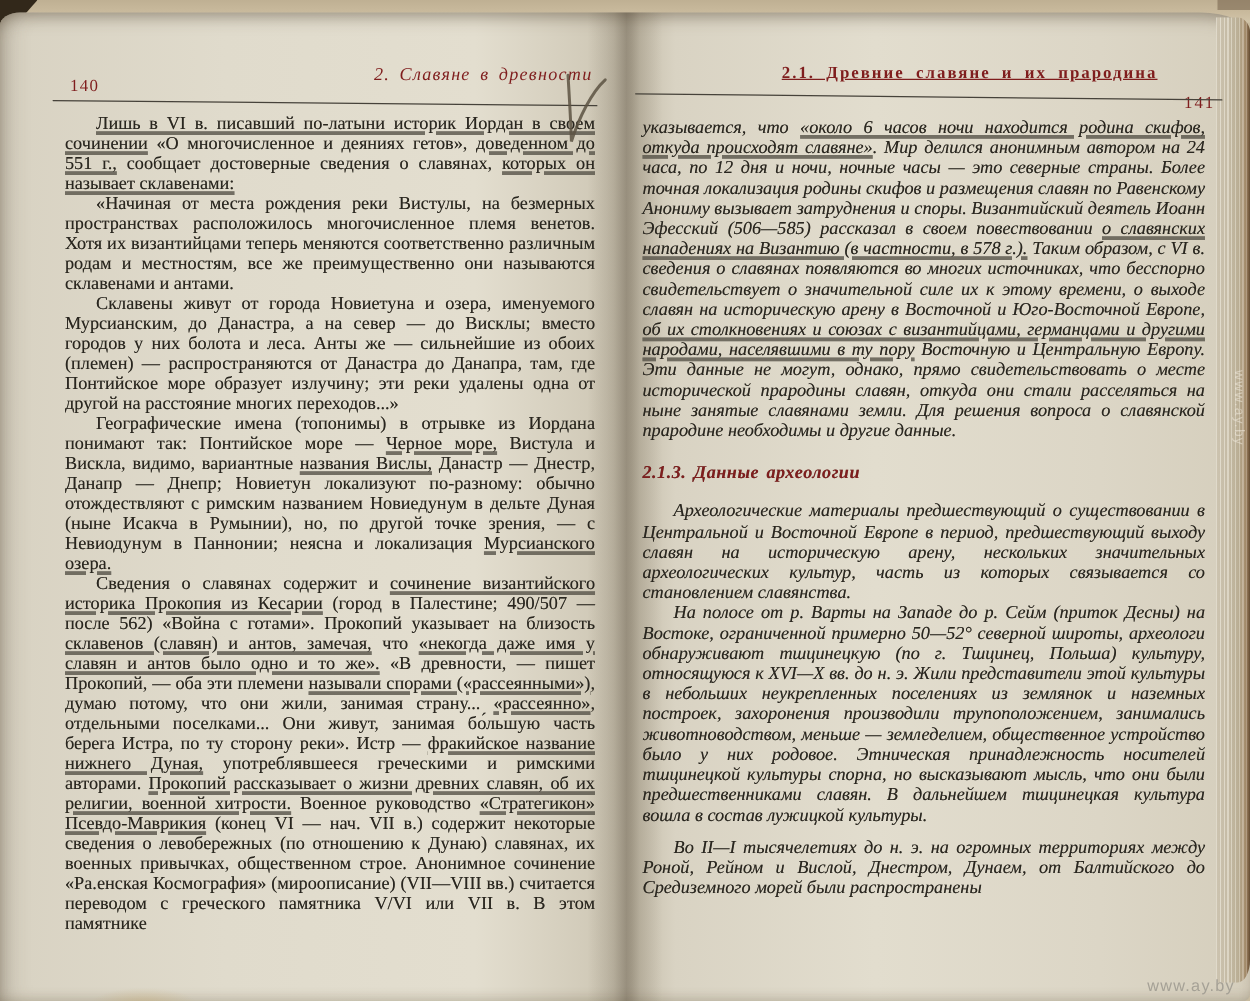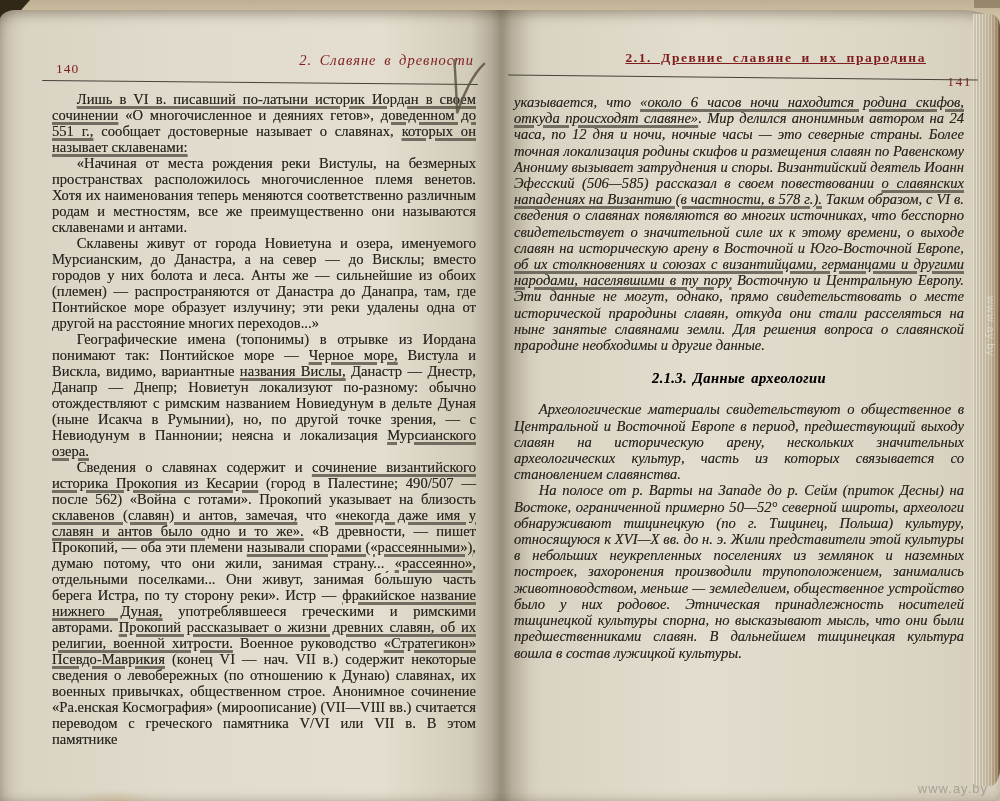--- a/index.html
+++ b/index.html
@@ -42,22 +42,22 @@
   .rule-left{left:42px;top:82px;width:436px;transform:rotate(.55deg);}
   .rule-right{left:508px;top:77px;width:470px;transform:rotate(.6deg);}
   
   .pagetext{position:absolute;color:#29261f;font-size:14.6px;
     text-shadow:0 0 .5px rgba(44,40,33,.55);}
   .text-left{left:52px;top:91px;width:424px;line-height:16px;}
   .text-right{left:514px;top:94px;width:450px;line-height:16.2px;font-style:italic;}
   .para{margin:0;text-indent:1.7em;text-align:justify;}
   .para.noindent{text-indent:0;}
   .para.gap{margin-top:9px;}
-  .subheading{margin:17px 0 15px;text-align:center;font-size:14.5px;font-weight:700;
-    letter-spacing:.4px;word-spacing:2px;color:#000000;}
+  .subheading{margin:17px 0 15px;font-size:14.5px;font-weight:700;
+    letter-spacing:.4px;word-spacing:2px;color:#7f1d1d;}
   .pencil-underline{
     text-decoration:underline;
     text-decoration-thickness:2.5px;
     text-decoration-color:rgba(104,99,88,.50);
     text-underline-offset:2px;}
   
   .checkmark{position:absolute;left:444px;top:56px;width:40px;height:66px;
     color:#5d5244;transform:rotate(9deg);}
   .wm-corner{position:absolute;right:12px;bottom:5px;
     font-family:"Liberation Sans","DejaVu Sans",sans-serif;
@@ -79,37 +79,38 @@
   <div class="page-edges"></div>
   <div class="stain"></div>
 </div>
 
 <div class="runhead runhead-left">
   <span class="num">140</span>
   <span class="title">2. Славяне в древности</span>
 </div>
 <div class="head-rule rule-left"></div>
 <div class="pagetext text-left">
-    <p class="para"><span class="pencil-underline">Лишь в VI в. писавший по-латыни историк Иордан в своем сочинении</span><span> «О многочисленное и деяниях гетов», </span><span class="pencil-underline">доведенном до 551 г.,</span><span> сообщает достоверные называет о славянах, </span><span class="pencil-underline">которых он называет склавенами:</span></p>
-    <p class="para"><span>«Начиная от места рождения реки Вистулы, на безмерных пространствах расположилось многочисленное племя венетов. Хотя их наименования теперь меняются соответственно различным родам и местностям, все же преимущественно они называются склавенами и антами.</span></p>
+    <p class="para"><span class="pencil-underline">Лишь в VI в. писавший по-латыни историк Иордан в своем сочинении</span><span> «О многочисленное и деяниях гетов», </span><span class="pencil-underline">доведенном до 551 г.,</span><span> сообщает достоверные сведения о славянах, </span><span class="pencil-underline">которых он называет склавенами:</span></p>
+    <p class="para"><span>«Начиная от места рождения реки Вистулы, на безмерных пространствах расположилось многочисленное племя венетов. Хотя их византийцами теперь меняются соответственно различным родам и местностям, все же преимущественно они называются склавенами и антами.</span></p>
     <p class="para"><span>Склавены живут от города Новиетуна и озера, именуемого Мурсианским, до Данастра, а на север — до Висклы; вместо городов у них болота и леса. Анты же — сильнейшие из обоих (племен) — распространяются от Данастра до Данапра, там, где Понтийское море образует излучину; эти реки удалены одна от другой на расстояние многих переходов...»</span></p>
     <p class="para"><span>Географические имена (топонимы) в отрывке из Иордана понимают так: Понтийское море — </span><span class="pencil-underline">Черное море,</span><span> Вистула и Вискла, видимо, вариантные </span><span class="pencil-underline">названия Вислы,</span><span> Данастр — Днестр, Данапр — Днепр; Новиетун локализуют по-разному: обычно отождествляют с римским названием Новиедунум в дельте Дуная (ныне Исакча в Румынии), но, по другой точке зрения, — с Невиодунум в Паннонии; неясна и локализация </span><span class="pencil-underline">Мурсианского озера.</span></p>
     <p class="para"><span>Сведения о славянах содержит и </span><span class="pencil-underline">сочинение византийского историка Прокопия из Кесарии</span><span> (город в Палестине; 490/507 — после 562) «Война с готами». Прокопий указывает на близость </span><span class="pencil-underline">склавенов (славян) и антов, замечая,</span><span> что </span><span class="pencil-underline">«некогда даже имя у славян и антов было одно и то же».</span><span> «В древности, — пишет Прокопий, — оба эти племени </span><span class="pencil-underline">называли спорами («рассеянными»)</span><span>, думаю потому, что они жили, занимая страну... </span><span class="pencil-underline">«рассеянно»</span><span>, отдельными поселками... Они живут, занимая бо́льшую часть берега Истра, по ту сторону реки». Истр — </span><span class="pencil-underline">фракийское название нижнего Дуная,</span><span> употреблявшееся греческими и римскими авторами. </span><span class="pencil-underline">Прокопий рассказывает о жизни древних славян, об их религии, военной хитрости.</span><span> Военное руководство </span><span class="pencil-underline">«Стратегикон» Псевдо-Маврикия</span><span> (конец VI — нач. VII в.) содержит некоторые сведения о левобережных (по отношению к Дунаю) славянах, их военных привычках, общественном строе. Анонимное сочинение «Ра.енская Космография» (мироописание) (VII—VIII вв.) считается переводом с греческого памятника V/VI или VII в. В этом памятнике</span></p>
   </div>
 
 <div class="runhead runhead-right">
   <span class="num">141</span>
   <span class="title">2.1. Древние славяне и их прародина</span>
 </div>
 <div class="head-rule rule-right"></div>
 <div class="pagetext text-right">
     <p class="para noindent"><span>указывается, что </span><span class="pencil-underline">«около 6 часов ночи находится родина скифов, откуда происходят славяне»</span><span>. Мир делился анонимным автором на 24 часа, по 12 дня и ночи, ночные часы — это северные страны. Более точная локализация родины скифов и размещения славян по Равенскому Анониму вызывает затруднения и споры. Византийский деятель Иоанн Эфесский (506—585) рассказал в своем повествовании </span><span class="pencil-underline">о славянских нападениях на Византию (в частности, в 578 г.).</span><span> Таким образом, с VI в. сведения о славянах появляются во многих источниках, что бесспорно свидетельствует о значительной силе их к этому времени, о выходе славян на историческую арену в Восточной и Юго-Восточной Европе, </span><span class="pencil-underline">об их столкновениях и союзах с византийцами, германцами и другими народами, населявшими в ту пору</span><span> Восточную и Центральную Европу. Эти данные не могут, однако, прямо свидетельствовать о месте исторической прародины славян, откуда они стали расселяться на ныне занятые славянами земли. Для решения вопроса о славянской прародине необходимы и другие данные.</span></p>
     <h3 class="subheading"><span>2.1.3. Данные археологии</span></h3>
-    <p class="para"><span>Археологические материалы свидетельствуют о общественное в Центральной и Восточной Европе в период, предшествующий выходу славян на историческую арену, нескольких значительных археологических культур, часть из которых связывается со становлением славянства.</span></p>
+    <p class="para"><span>Археологические материалы предшествующий о существовании в Центральной и Восточной Европе в период, предшествующий выходу славян на историческую арену, нескольких значительных археологических культур, часть из которых связывается со становлением славянства.</span></p>
     <p class="para"><span>На полосе от р. Варты на Западе до р. Сейм (приток Десны) на Востоке, ограниченной примерно 50—52° северной широты, археологи обнаруживают тшцинецкую (по г. Тшцинец, Польша) культуру, относящуюся к XVI—X вв. до н. э. Жили представители этой культуры в небольших неукрепленных поселениях из землянок и наземных построек, захоронения производили трупоположением, занимались животноводством, меньше — земледелием, общественное устройство было у них родовое. Этническая принадлежность носителей тшцинецкой культуры спорна, но высказывают мысль, что они были предшественниками славян. В дальнейшем тшцинецкая культура вошла в состав лужицкой культуры.</span></p>
+    <p class="para gap"><span>Во II—I тысячелетиях до н. э. на огромных территориях между Роной, Рейном и Вислой, Днестром, Дунаем, от Балтийского до Средиземного морей были распространены</span></p>
   </div>
 
 <div class="checkmark">
   <svg width="40" height="66" viewBox="0 0 40 66">
     <path d="M6 6 C 10 24, 14 42, 17 58 C 20 38, 27 16, 36 5" fill="none" stroke="rgba(92,82,66,.85)" stroke-width="2.4" stroke-linecap="round"></path>
   </svg>
 </div>
 
 <div class="wm-side">www.ay.by</div>
 <div class="wm-corner">www.ay.by</div>

